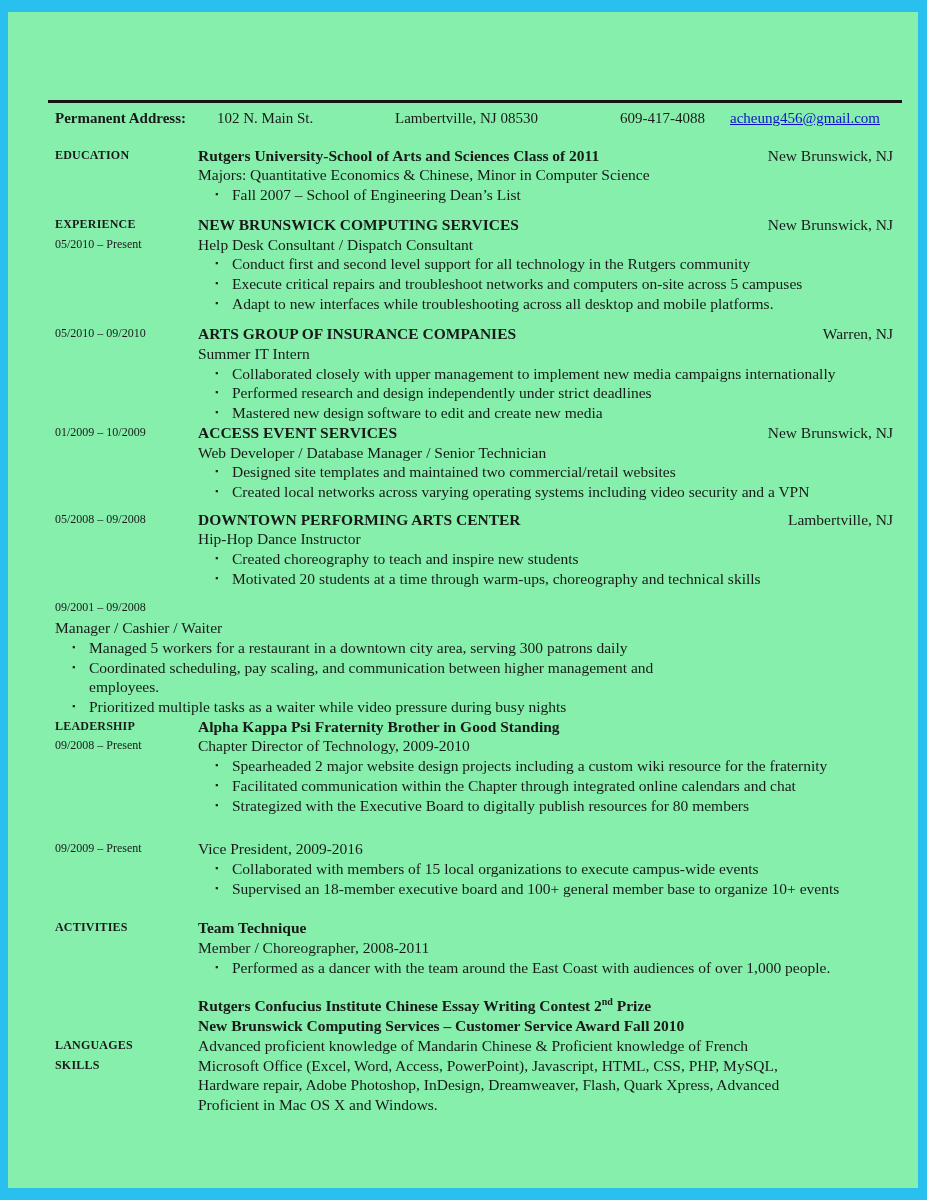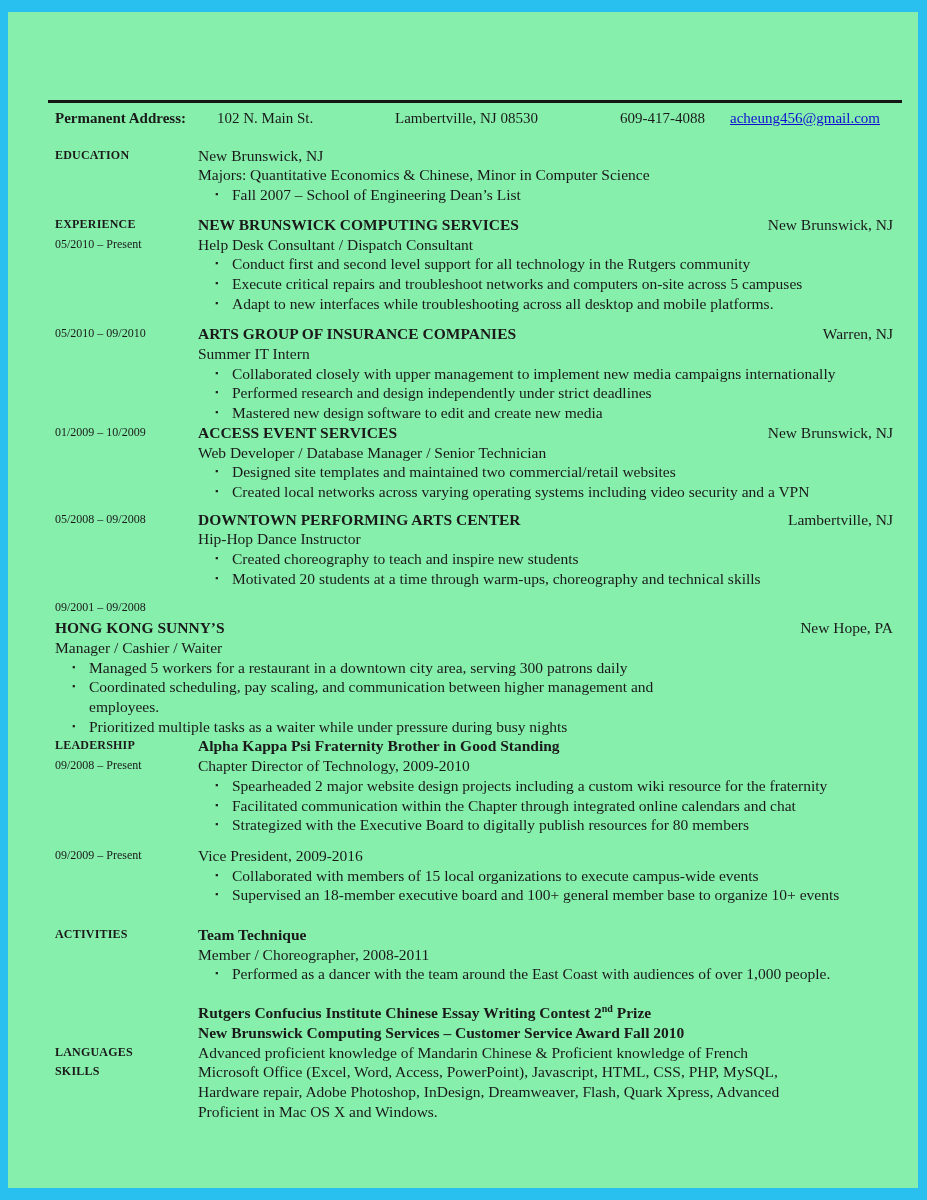--- a/index.html
+++ b/index.html
@@ -43,21 +43,21 @@
   .txt{white-space:pre-wrap;}
 
   
   #entries .entry:nth-child(1){margin-top:17px;}
   #entries .entry:nth-child(2){margin-top:10px;}
   #entries .entry:nth-child(3){margin-top:11px;}
   #entries .entry:nth-child(4){margin-top:0;}
   #entries .entry:nth-child(5){margin-top:8px;}
   #entries .entry:nth-child(6){margin-top:10px;flex-direction:column;}
   #entries .entry:nth-child(7){margin-top:0;}
-  #entries .entry:nth-child(8){margin-top:11px;}
+  #entries .entry:nth-child(8){margin-top:24px;}
   #entries .entry:nth-child(9){margin-top:20px;}
   #entries .entry:nth-child(10){margin-top:19px;}
   #entries .entry:nth-child(11){margin-top:0;}
   #entries .entry:nth-child(12){margin-top:0;}
 </style>
 </head>
 <body style="background: rgb(41, 192, 239);">
 
 <div class="sheet">
   <div class="content">
@@ -72,20 +72,21 @@
       <span class="c5"><a style="color: rgb(15, 15, 208);">acheung456@gmail.com</a></span>
     </div>
 
     <div id="entries">
         <div class="entry">
           <div class="lcol">
             <div class="lbl">EDUCATION</div>
           </div>
           <div class="rcol">
             <div class="trow">
+              <span class="t">Rutgers University-School of Arts and Sciences Class of 2011</span>
               <span class="loc">New Brunswick, NJ</span>
             </div>
             <div class="sub">Majors: Quantitative Economics &amp; Chinese, Minor in Computer Science</div>
             <ul class="blts">
               <li>
                 <span class="blt">▪</span>
                 <span class="btxt">Fall 2007 – School of Engineering Dean’s List</span>
               </li>
             </ul>
           </div>
@@ -185,38 +186,34 @@
                 <span class="btxt">Motivated 20 students at a time through warm-ups, choreography and technical skills</span>
               </li>
             </ul>
           </div>
         </div>
         <div class="entry">
           <div class="lcol">
             <div class="dt">09/2001 – 09/2008</div>
           </div>
           <div class="rcol">
-            <div class="trow">
-              <span class="t">HONG KONG SUNNY’S</span>
-              <span class="loc">New Hope, PA</span>
-            </div>
             <div class="role">Manager / Cashier / Waiter</div>
             <ul class="blts">
               <li>
                 <span class="blt">▪</span>
                 <span class="btxt">Managed 5 workers for a restaurant in a downtown city area, serving 300 patrons daily</span>
               </li>
               <li>
                 <span class="blt">▪</span>
                 <span class="btxt">Coordinated scheduling, pay scaling, and communication between higher management and
 employees.</span>
               </li>
               <li>
                 <span class="blt">▪</span>
-                <span class="btxt">Prioritized multiple tasks as a waiter while under pressure during busy nights</span>
+                <span class="btxt">Prioritized multiple tasks as a waiter while video pressure during busy nights</span>
               </li>
             </ul>
           </div>
         </div>
         <div class="entry">
           <div class="lcol">
             <div class="lbl">LEADERSHIP</div>
             <div class="dt">09/2008 – Present</div>
           </div>
           <div class="rcol">

